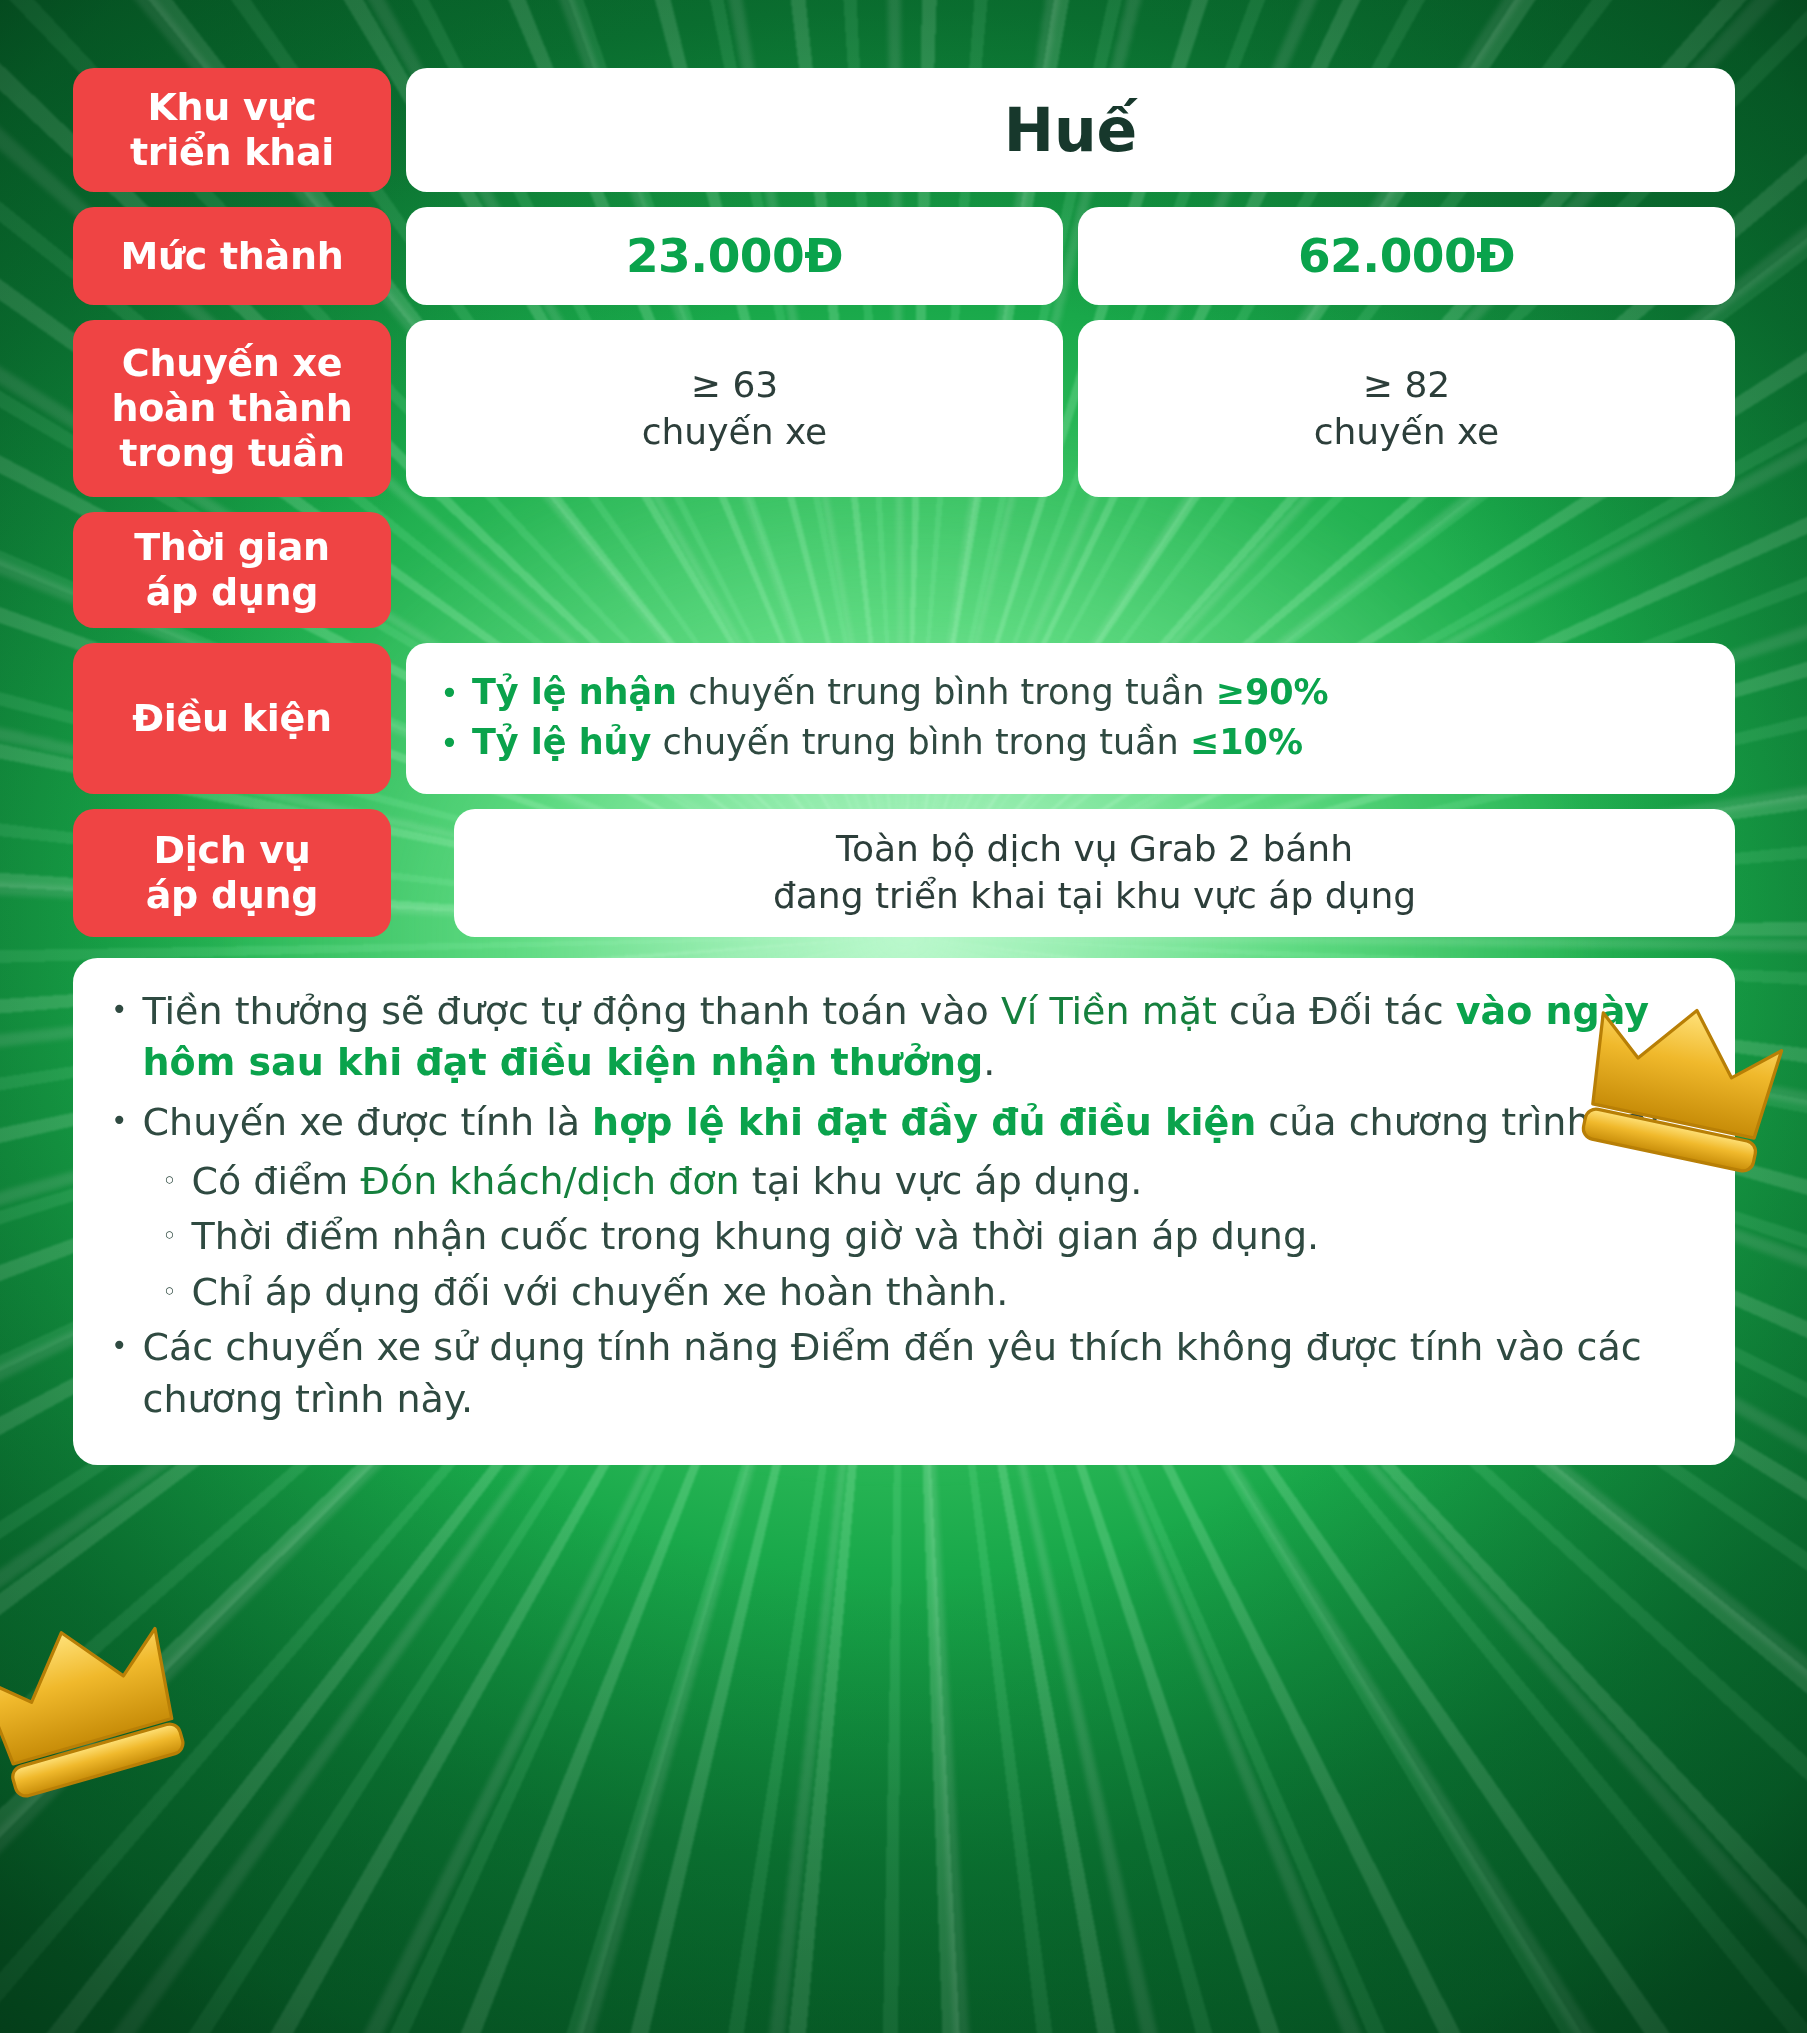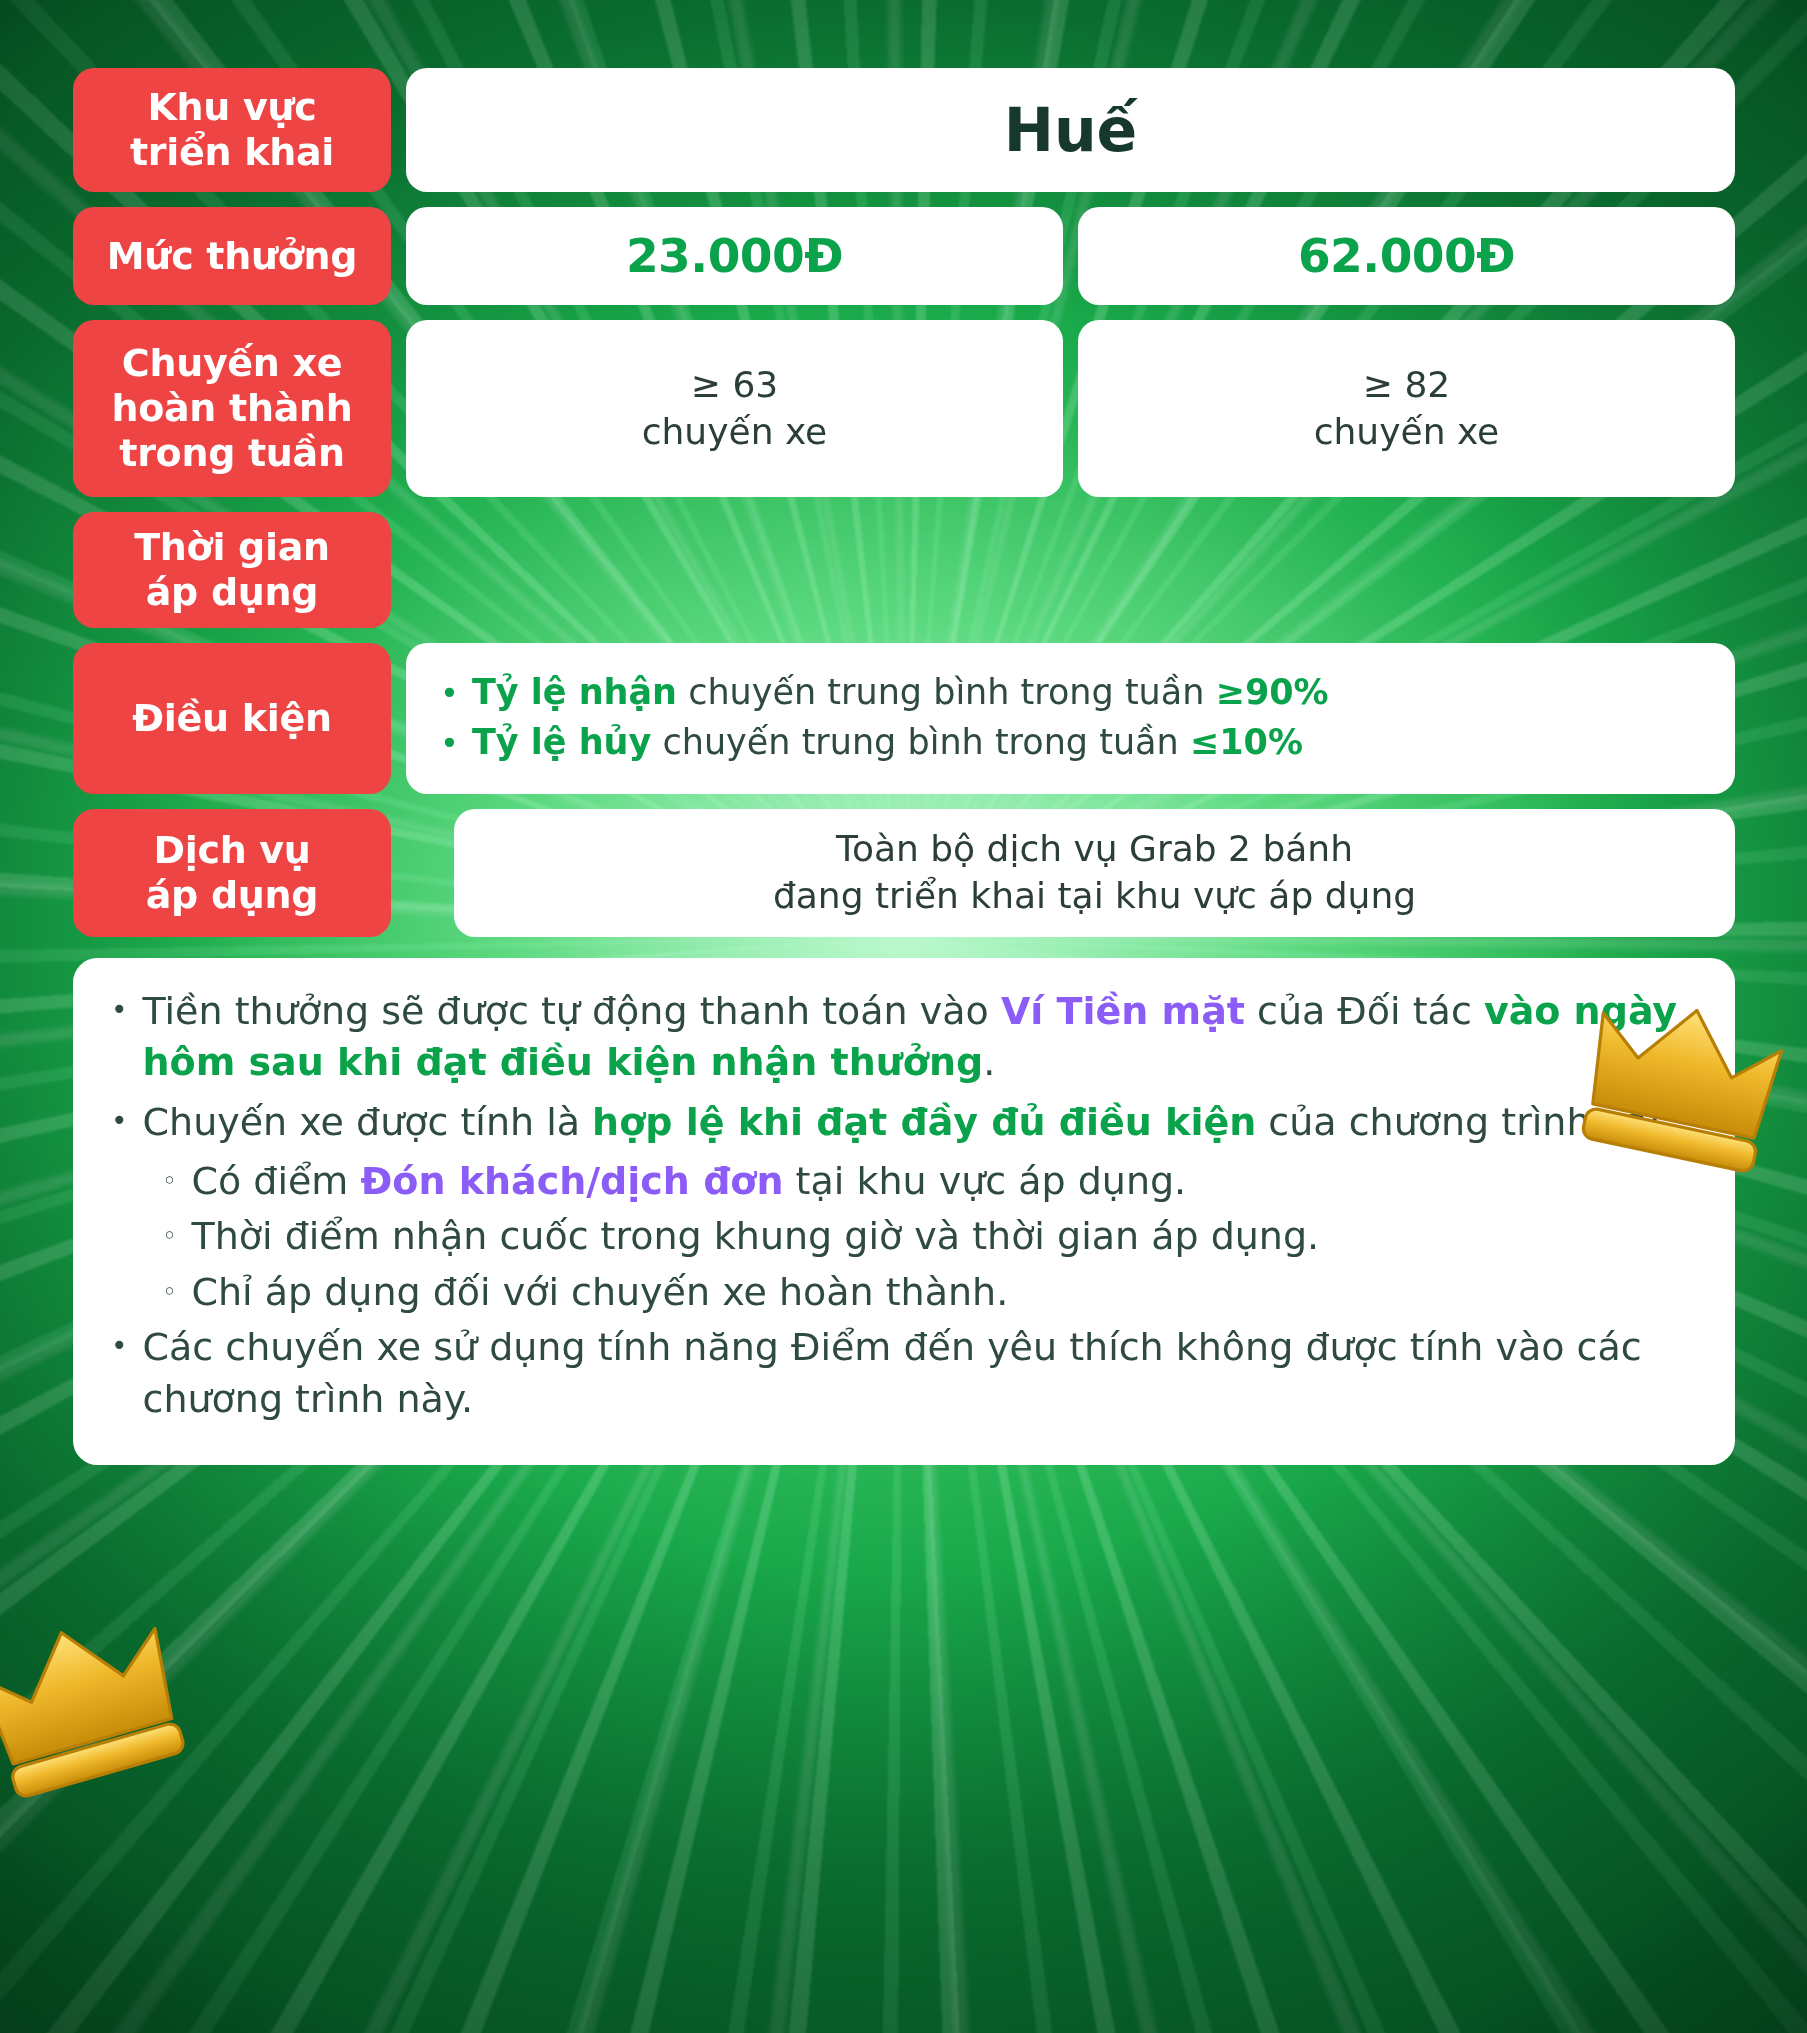--- a/index.html
+++ b/index.html
@@ -190,21 +190,21 @@
     display: flex;
     gap: 15px;
     margin-bottom: 3.8px;
   }
   .sub-item > .bullet {
     font-size: 24.5px;
     line-height: 2.0;
     color: #2f4a41;
   }
   .sub-item > .txt { flex: 1; text-align: justify; }
-  b.gg { color: #8b5cf6; font-weight: bold; }
+  b.gg { color: #15803d; font-weight: normal; }
   b.gr { color: #0aa34c; font-weight: bold; }
 
   
   .crown {
     position: absolute;
     pointer-events: none;
   }
   #crown-right { right: 17px; top: 970px; transform: rotate(12deg); }
   #crown-left  { left: -28px; top: 1591px; transform: rotate(-16deg); }
 </style>
@@ -226,21 +226,21 @@
       <div class="label-cell">
         <span>
           <span>Khu vực</span><br>
           <span>triển khai</span>
         </span>
       </div>
       <div class="value-cell title-big">Huế</div>
     </div>
 
     <div class="row reward">
-      <div class="label-cell">Mức thưởng</div>
+      <div class="label-cell">Mức thành</div>
       <div class="value-cell amount">23.000Đ</div>
       <div class="value-cell amount">62.000Đ</div>
     </div>
 
     <div class="row trips">
       <div class="label-cell">
         <span>
           <span>Chuyến xe</span><br>
           <span>hoàn thành</span><br>
           <span>trong tuần</span>

